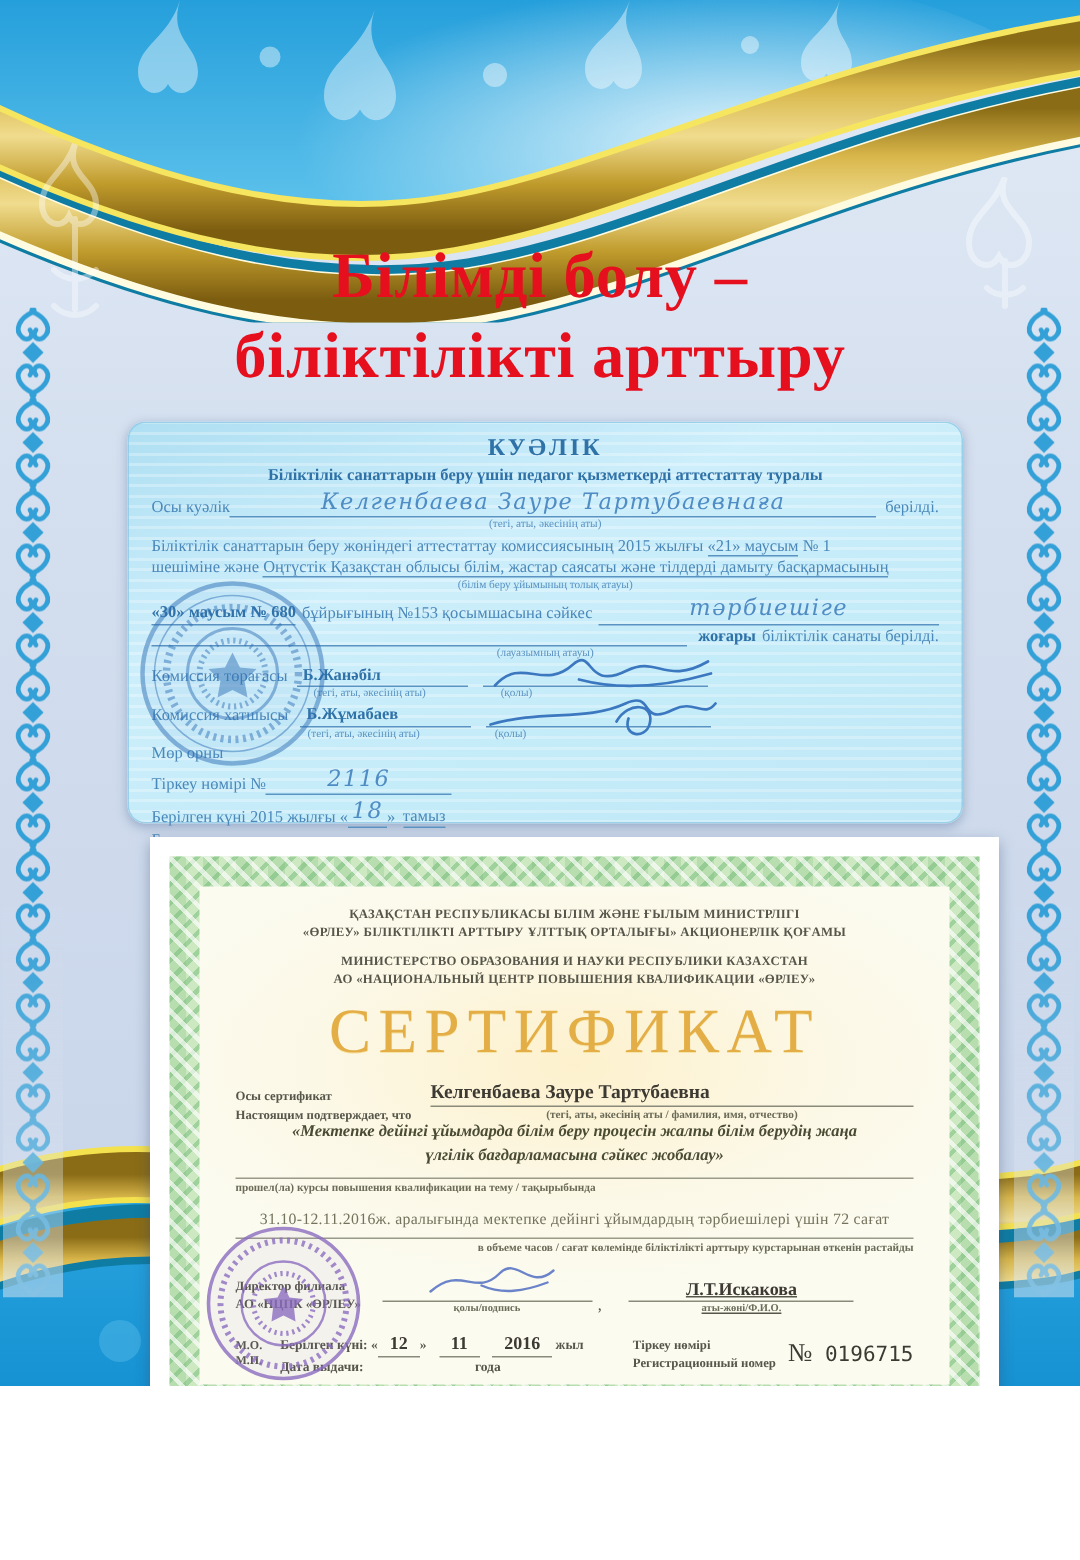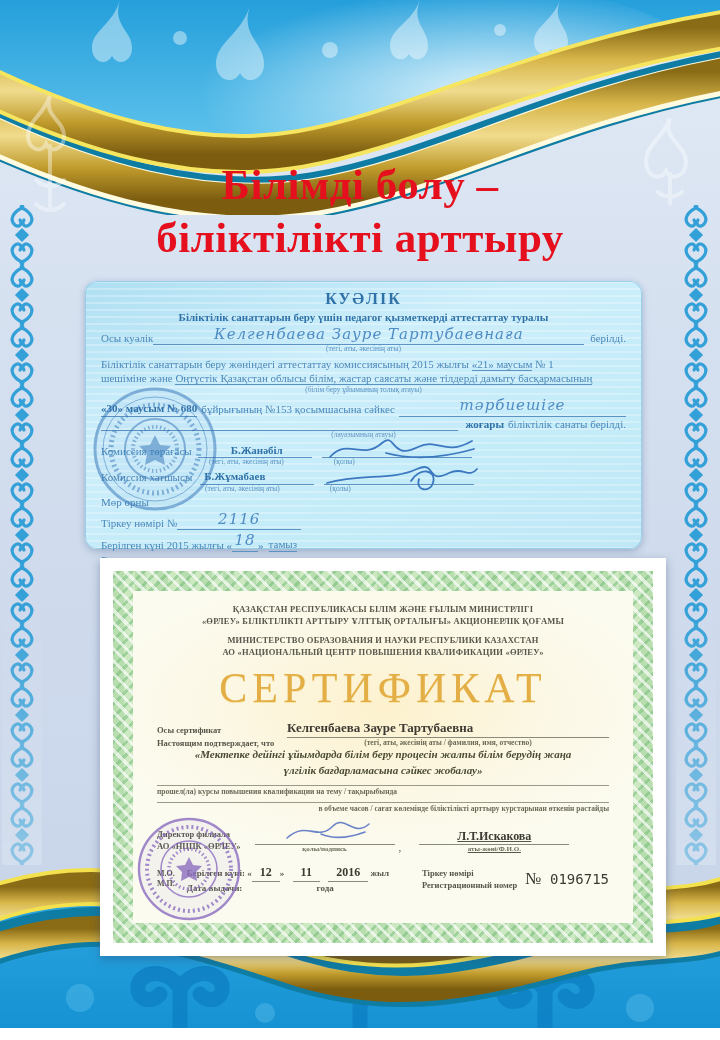--- a/index.html
+++ b/index.html
@@ -1,17 +1,17 @@
 <!DOCTYPE html>
 <html><head>
 <meta charset="utf-8">
 <style>
   html,body{margin:0;padding:0;}
   body{width:720px;height:1040px;overflow:hidden;font-family:"Liberation Serif",serif;}
-  .poster{position:relative;width:720px;height:1028px;overflow:hidden;
+  .poster{position:relative;width:720px;height:924px;overflow:hidden;
     background:linear-gradient(180deg,#e2ebf6 0%,#d4dfef 35%,#c6d3e8 100%);}
   svg{display:block;}
   .band-top{position:absolute;top:0;left:0;z-index:1;}
   .band-bottom{position:absolute;bottom:0;left:0;z-index:1;}
   .strip{position:absolute;top:205px;height:660px;width:40px;z-index:1;opacity:.95;}
   .strip.left{left:2px;}
   .strip.right{right:4px;}
   .ghost{position:absolute;z-index:1;opacity:.4;}
 
   
@@ -261,21 +261,21 @@
     </div>
     <div class="k-row">
       <span class="k-fill" style="border-bottom:1px solid #5b93c2;"></span>
       <b style="margin-left:8px;">жоғары</b>
       <span style="margin-left:4px;">біліктілік санаты берілді.</span>
     </div>
     <div class="hint ctr">(лауазымның атауы)</div>
 
     <div class="k-sign-row">
       <span>Комиссия төрағасы</span>
-      <b class="sigline" style="margin-left:6px;padding-left:4px;text-align:center;">Б.Жанәбіл</b>
+      <b class="sigline" style="margin-left:6px;padding-left:4px;">Б.Жанәбіл</b>
       <span class="sigline" style="margin-left:10px;min-width:150px;">&nbsp;</span>
       <svg class="k-sig-svg" style="left:225px;top:-12px;" width="150" height="34" viewBox="0 0 150 34">
         <path d="M4,26 C22,6 36,30 56,12 C70,0 64,30 92,16 C112,6 118,26 146,10 M60,22 C90,30 120,26 148,18" stroke="#3c78c0" stroke-width="1.8" fill="none" stroke-linecap="round"></path>
       </svg>
     </div>
     <div class="hint">
       <span style="margin-left:108px;">(тегі, аты, әкесінің аты)</span>
       <span style="margin-left:48px;">(қолы)</span>
     </div>
 
@@ -338,20 +338,21 @@
           <div class="c-nameline">Келгенбаева Зауре Тартубаевна</div>
           <div class="c-namehint">(тегі, аты, әкесінің аты / фамилия, имя, отчество)</div>
         </div>
 
         <div class="c-theme">
           <div>«Мектепке дейінгі ұйымдарда білім беру процесін жалпы білім берудің жаңа</div>
           <div>үлгілік бағдарламасына сәйкес жобалау»</div>
         </div>
         <div class="c-rule">прошел(ла) курсы повышения квалификации на тему / тақырыбында</div>
 
+        <div class="c-details">31.10-12.11.2016ж. аралығында мектепке дейінгі ұйымдардың тәрбиешілері үшін 72 сағат</div>
         <div class="c-rule right">в объеме часов / сағат көлемінде біліктілікті арттыру курстарынан өткенін растайды</div>
 
         <div class="c-dir">
           <div class="c-dirlabel">
             <div>Директор филиала</div>
             <div>АО «НЦПК «ӨРЛЕУ»</div>
           </div>
           <div class="c-sigblock">
             <svg style="position:absolute;left:28px;top:-14px;" width="90" height="28" viewBox="0 0 90 28">
               <path d="M4,22 C24,4 34,26 50,10 C62,-2 70,22 86,8 M38,18 C52,24 66,22 82,16" stroke="#6b83c8" stroke-width="1.6" fill="none" stroke-linecap="round"></path>

